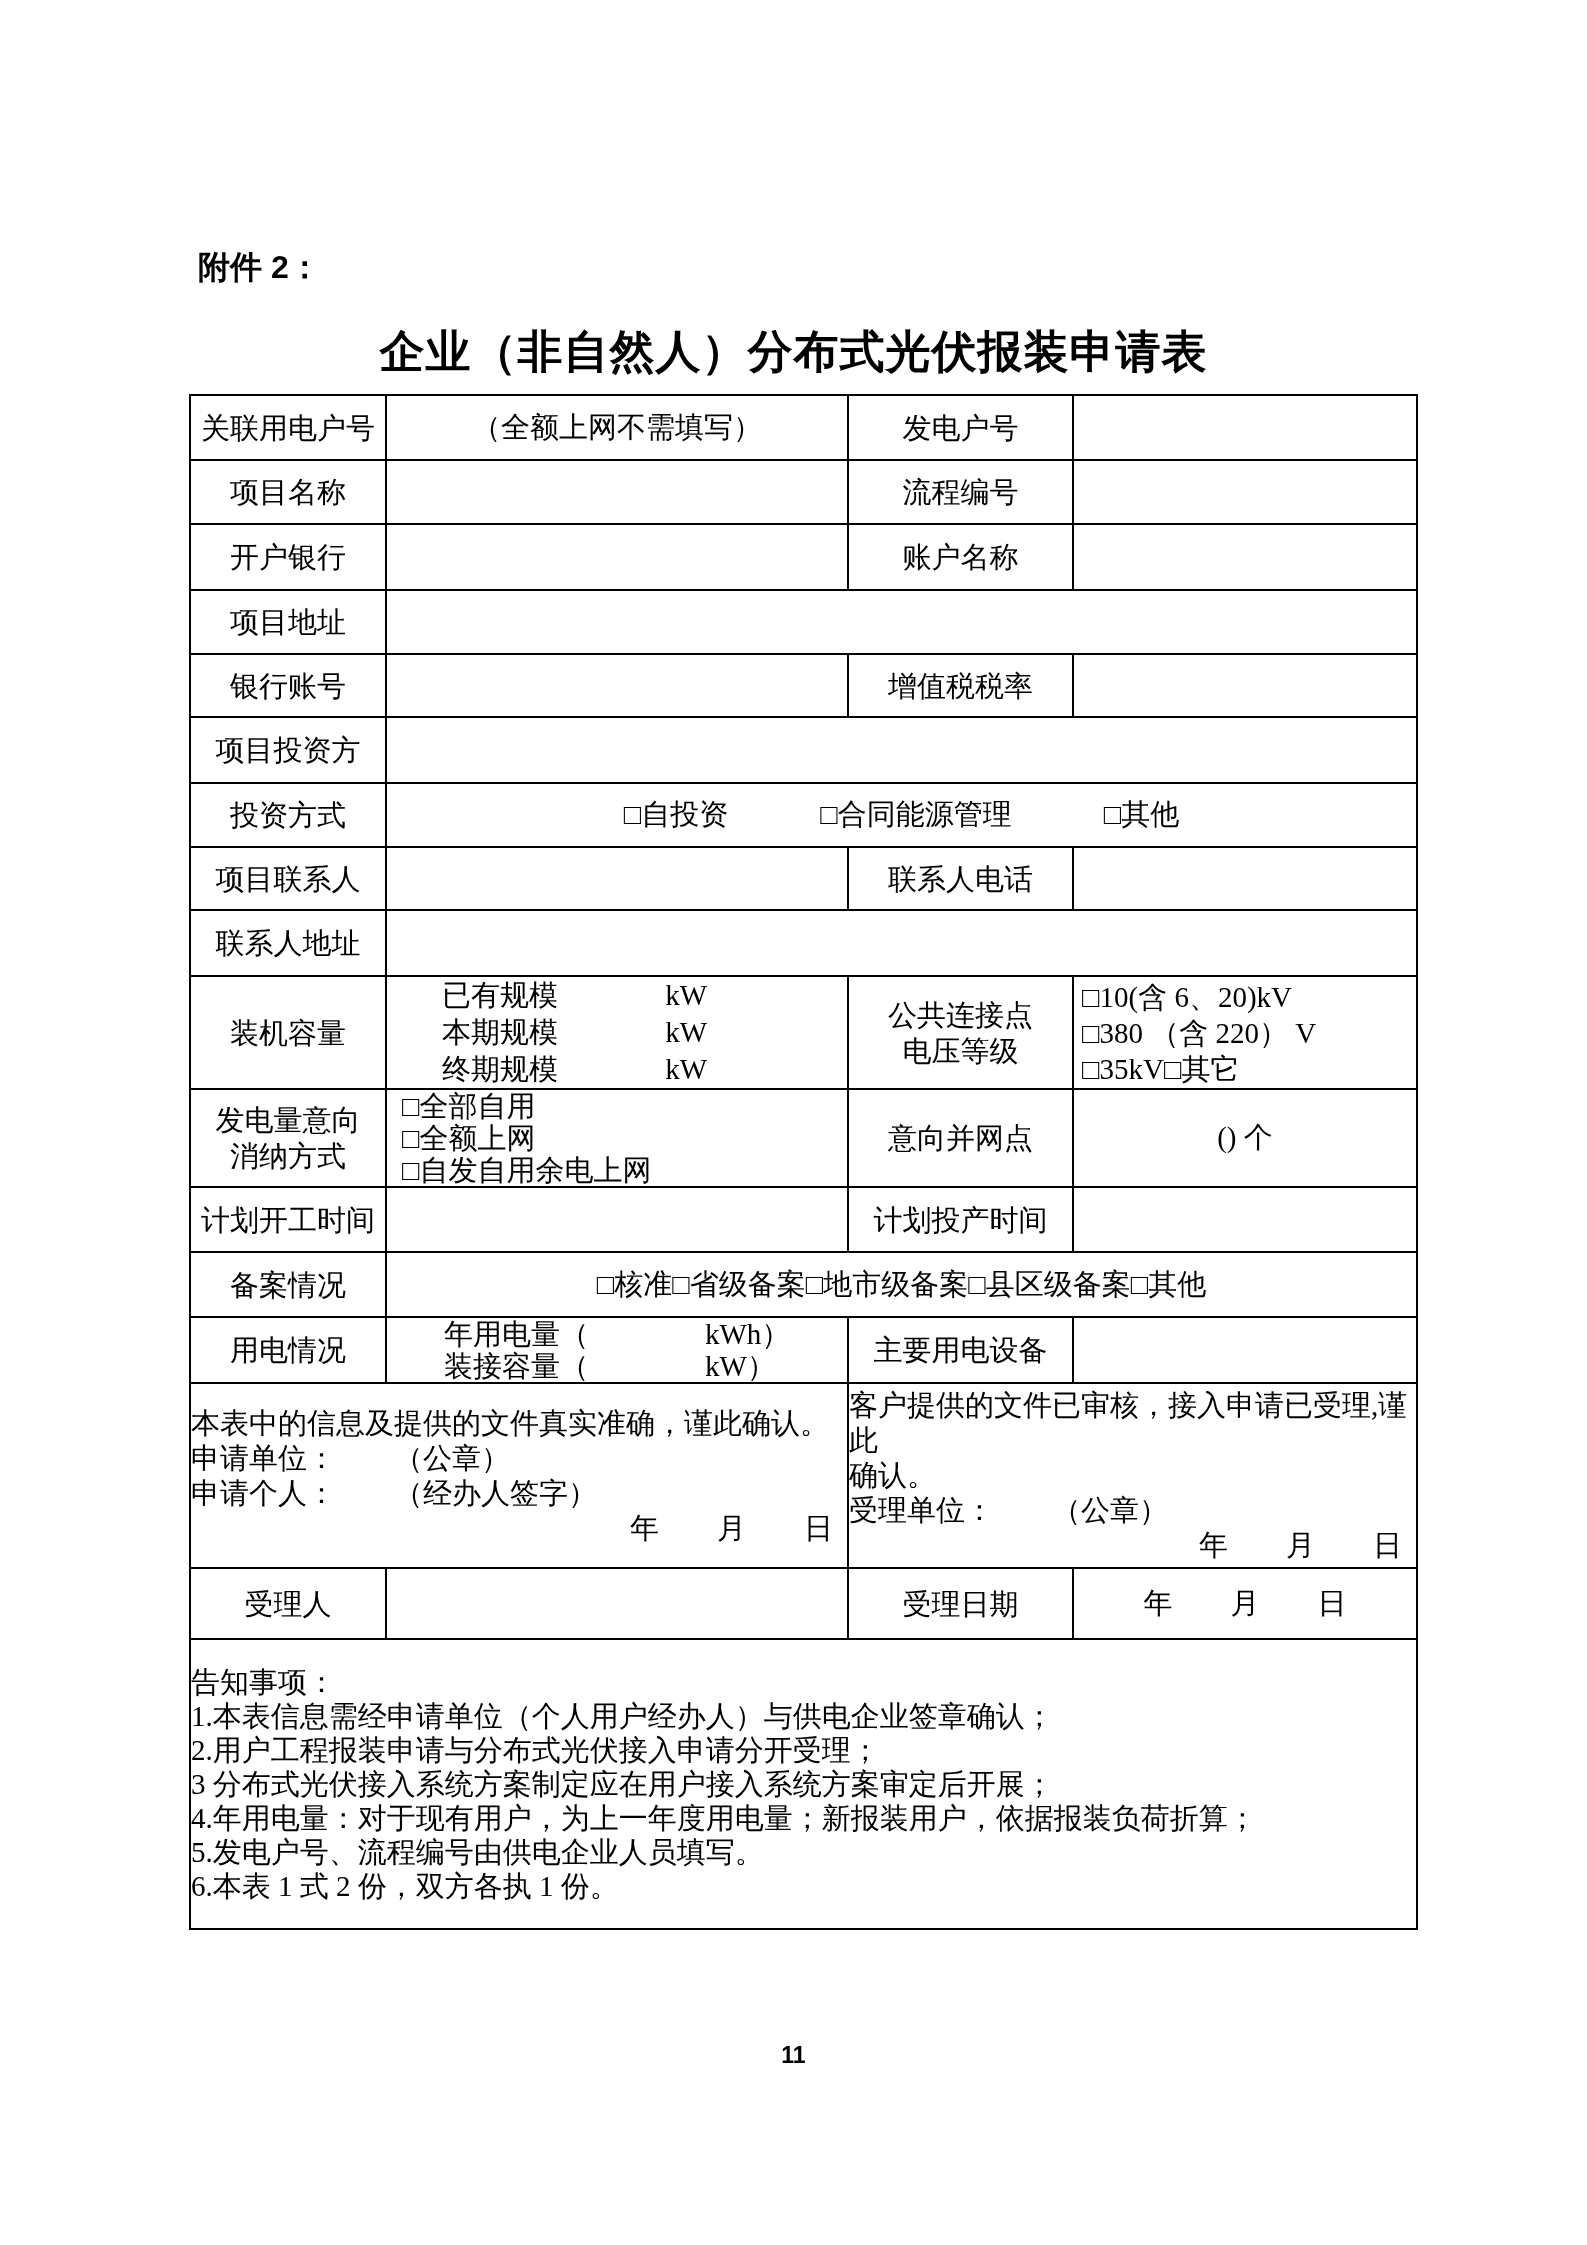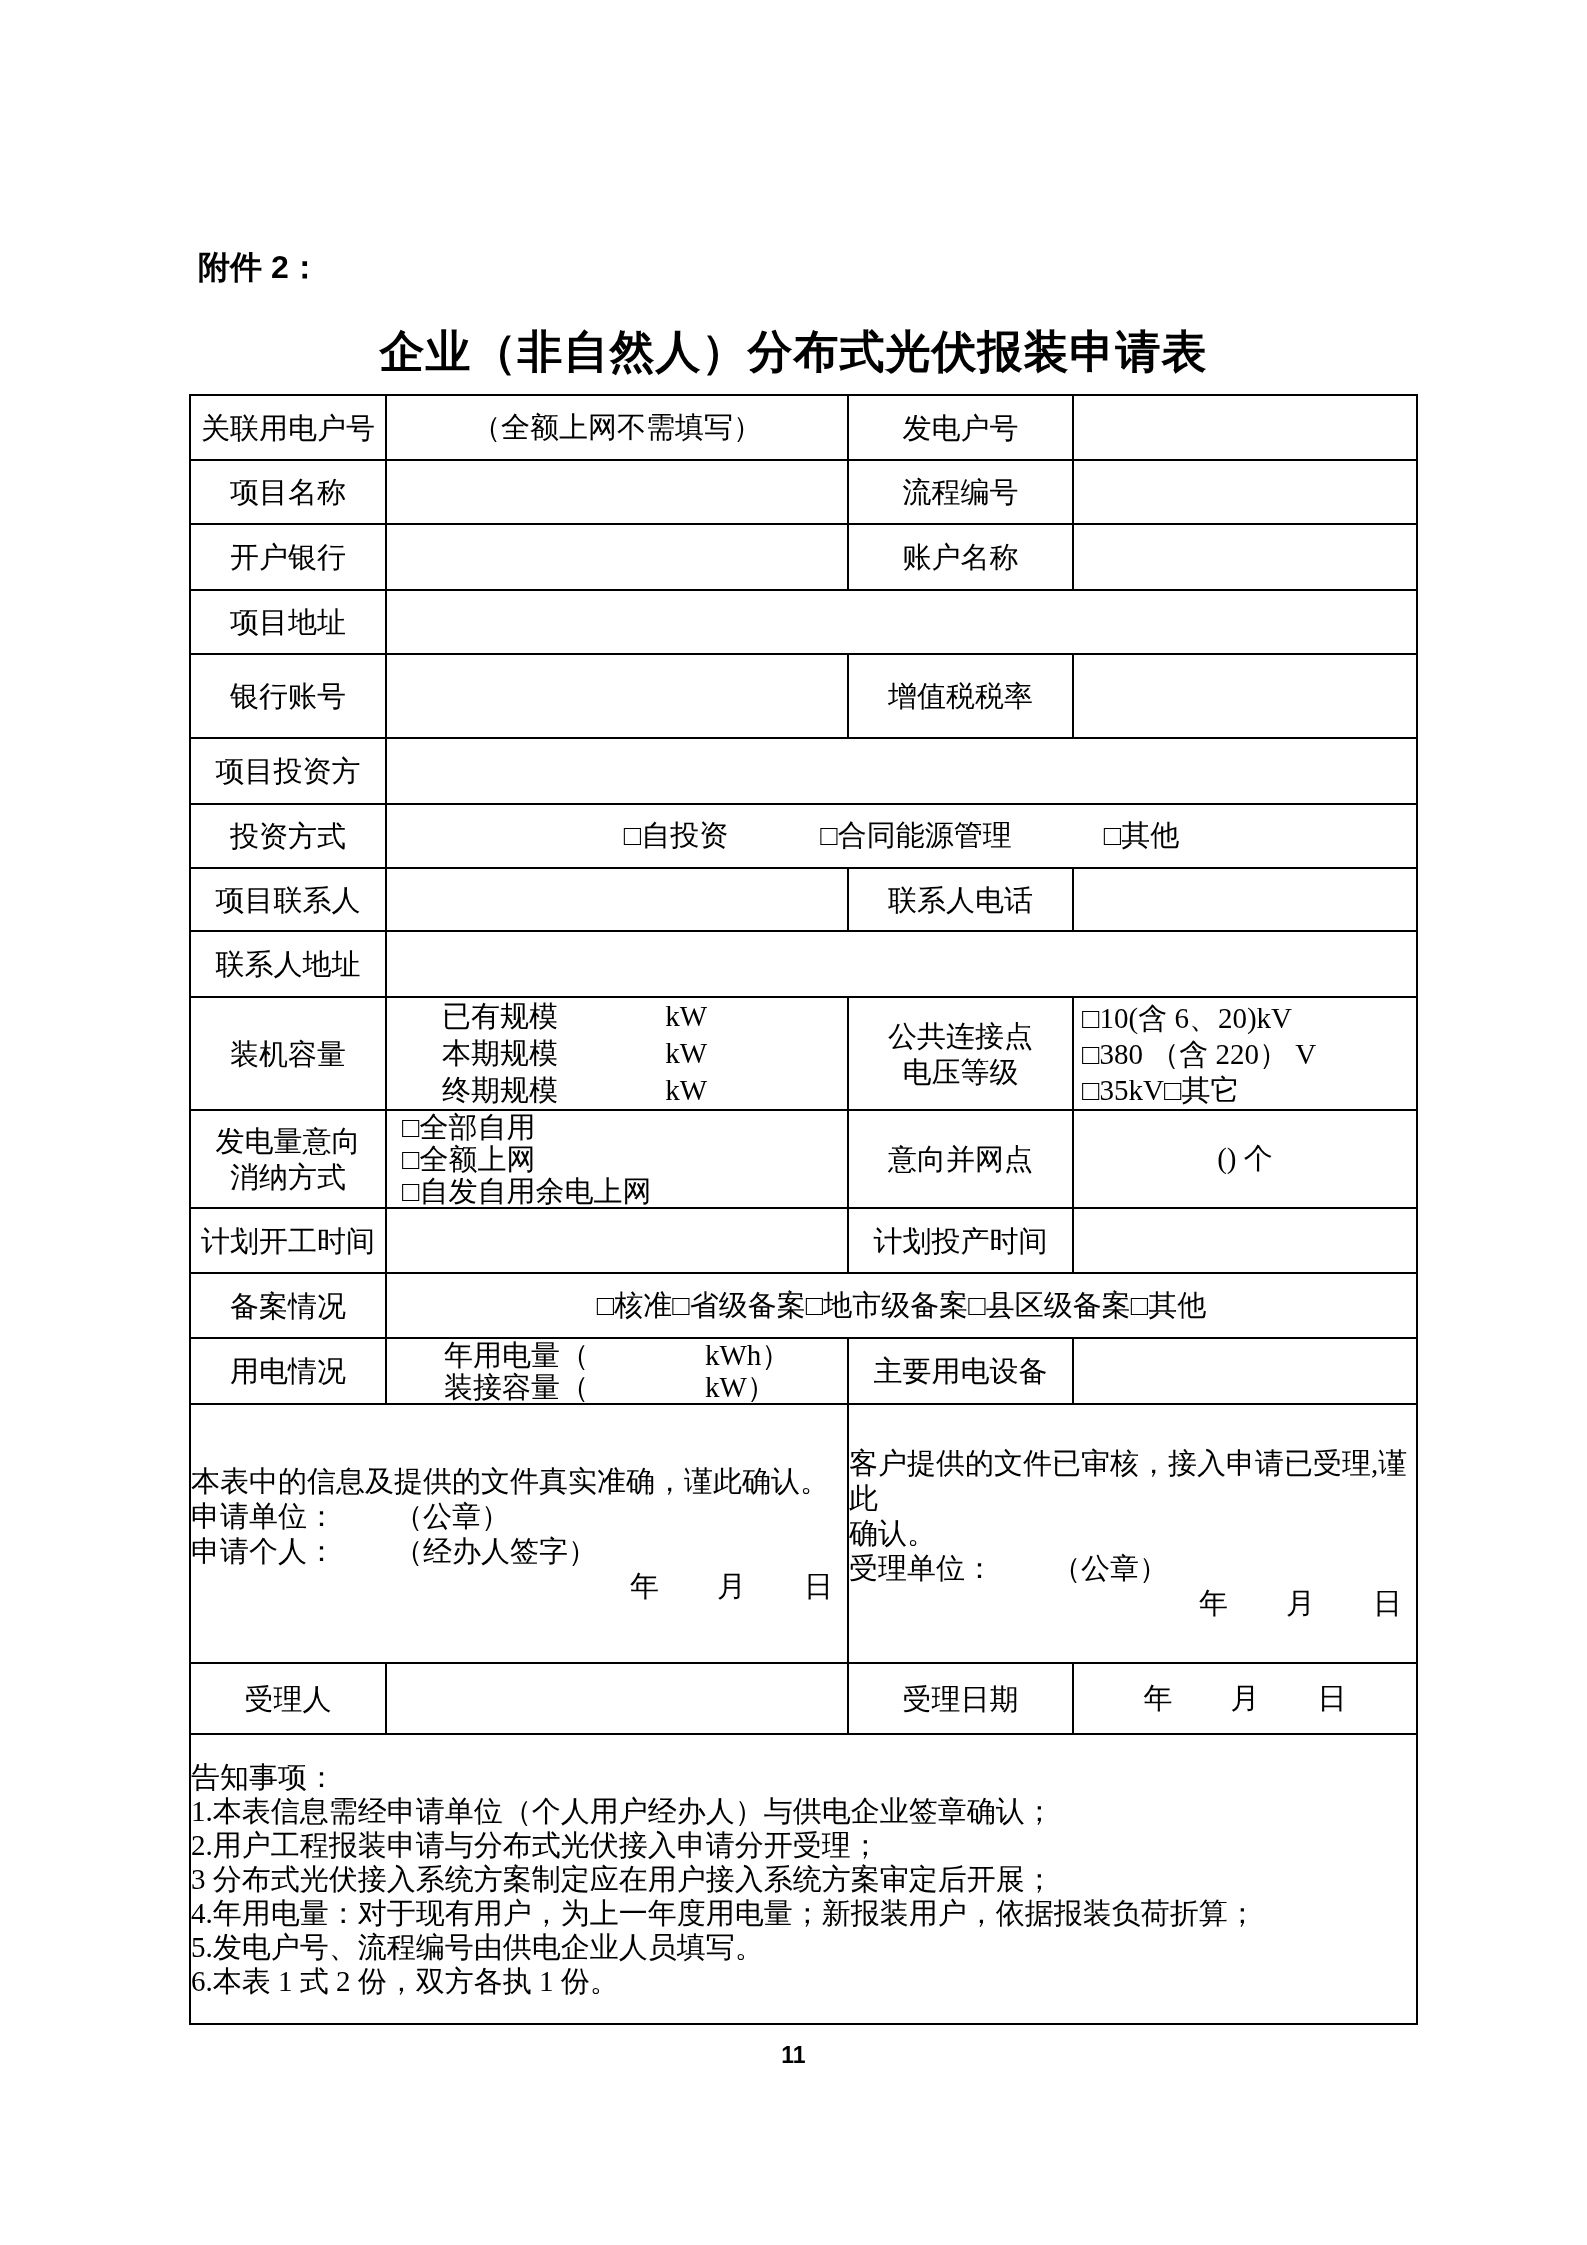--- a/index.html
+++ b/index.html
@@ -79,21 +79,21 @@
       <td></td>
       <td class="lbl">账户名称</td>
       <td></td>
     </tr>
 
     <tr style="height:64px">
       <td class="lbl">项目地址</td>
       <td colspan="3"></td>
     </tr>
 
-    <tr style="height:84px">
+    <tr style="height:63px">
       <td class="lbl">银行账号</td>
       <td></td>
       <td class="lbl">增值税税率</td>
       <td></td>
     </tr>
 
     <tr style="height:66px">
       <td class="lbl">项目投资方</td>
       <td colspan="3"></td>
     </tr>
@@ -177,21 +177,21 @@
     <tr style="height:66px">
       <td class="lbl">用电情况</td>
       <td>
         <div class="use-line">年用电量（　　　　kWh）</div>
         <div class="use-line">装接容量（　　　　kW）</div>
       </td>
       <td class="lbl">主要用电设备</td>
       <td></td>
     </tr>
 
-    <tr style="height:259px">
+    <tr style="height:185px">
       <td colspan="2" class="confirm">
         <div>本表中的信息及提供的文件真实准确，谨此确认。</div>
         <div>申请单位：　　（公章）</div>
         <div>申请个人：　　（经办人签字）</div>
         <div class="date-line">年　　月　　日</div>
       </td>
       <td colspan="2" class="confirm">
         <div>客户提供的文件已审核，接入申请已受理,谨此</div>
         <div>确认。</div>
         <div>受理单位：　　（公章）</div>

